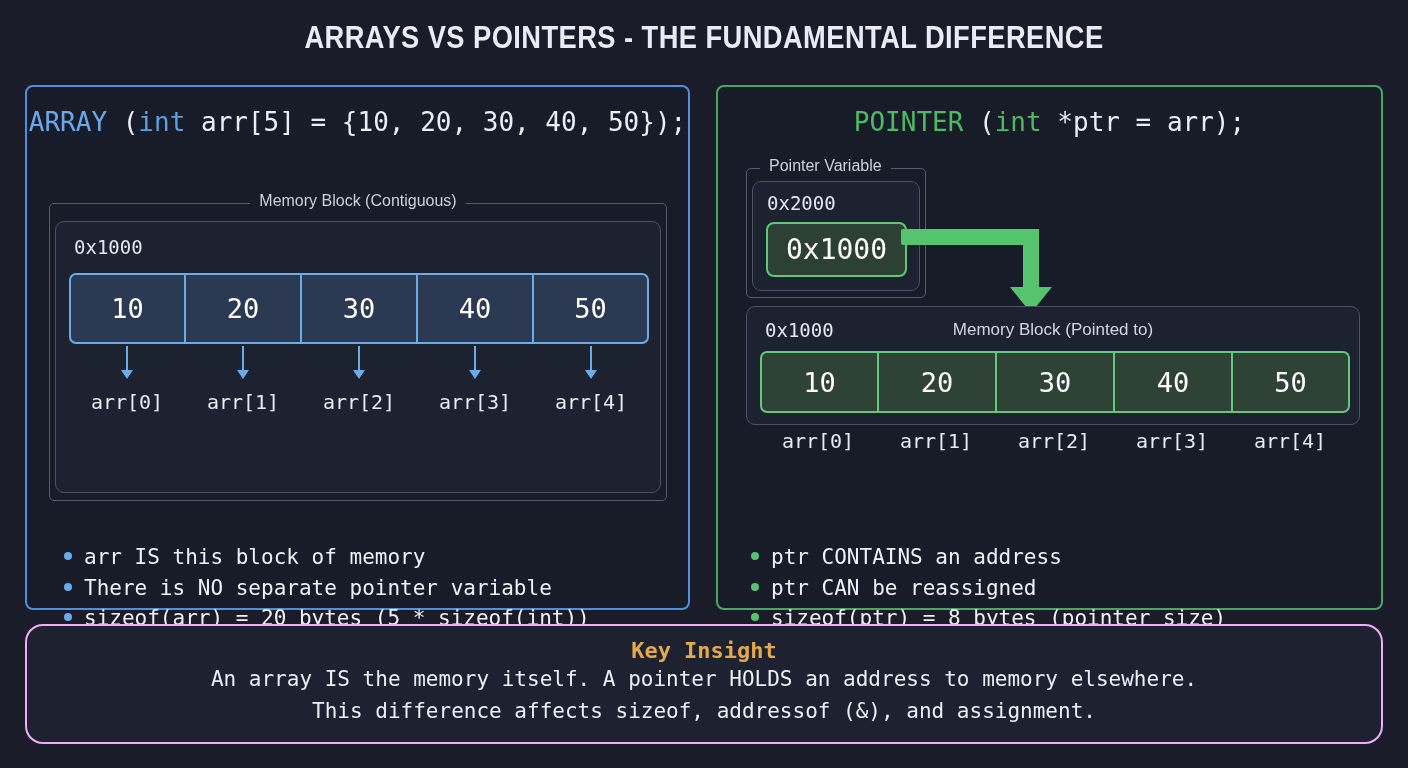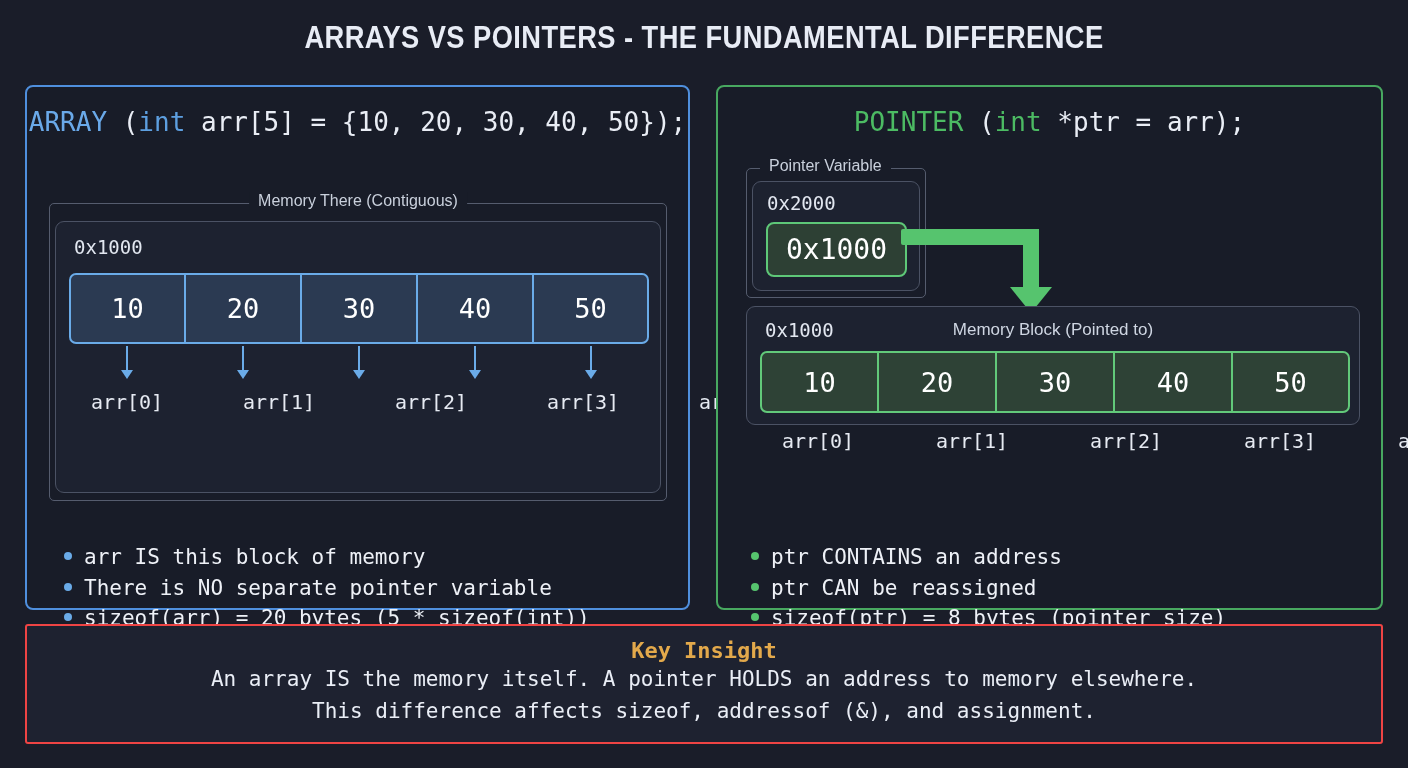--- a/index.html
+++ b/index.html
@@ -89,21 +89,21 @@
   .cells.blue  .cell { background:#2a3purple; }
   .cells.blue  .cell { background:#2b3a52; border:2px solid #6aabe8; border-right-width:1px; border-left-width:1px; }
   .cells.blue  .cell:first-child { border-left-width:2px; border-top-left-radius:7px; border-bottom-left-radius:7px; }
   .cells.blue  .cell:last-child  { border-right-width:2px; border-top-right-radius:7px; border-bottom-right-radius:7px; }
 
   .cells.green .cell { background:#2e4236; border:2px solid #62c97a; border-right-width:1px; border-left-width:1px; }
   .cells.green .cell:first-child { border-left-width:2px; border-top-left-radius:7px; border-bottom-left-radius:7px; }
   .cells.green .cell:last-child  { border-right-width:2px; border-top-right-radius:7px; border-bottom-right-radius:7px; }
 
   
-  .idx-row { position:absolute; display:flex;gap:36px; }
+  .idx-row { position:absolute; display:flex; }
   .idx {
     text-align:center; font-size:20px; color:#e6eaf2;
   }
 
   
   .darrow { position:absolute; width:14px; }
   .darrow .shaft {
     position:absolute; left:6px; top:0; width:2px; height:26px;
     background:#6aabe8;
   }
@@ -153,22 +153,22 @@
     width:8px; height:8px; border-radius:50%;
     margin-right:12px; flex:0 0 auto;
     position:relative; top:-4px;
   }
   .bullets.blue  .dot { background:#6aabe8; }
   .bullets.green .dot { background:#56c46e; }
 
   
   .insight {
     position:absolute; left:25px; top:624px; width:1358px; height:120px;
-    border:2px solid #ef4444;
-    border-radius:3px;
+    border:2px solid #f0abfc;
+    border-radius:18px;
     background:#1e2230;
     text-align:center;
   }
   .insight-title {
     margin-top:12px;
     font-size:22px; font-weight:bold; color:#e3a94b;
   }
   .insight-line {
     font-size:21px; color:#eaeef6; line-height:32px;
   }
@@ -181,21 +181,21 @@
   <div class="title">ARRAYS VS POINTERS - THE FUNDAMENTAL DIFFERENCE</div>
 
   <div class="panel left">
 
     <div class="panel-head">
       <span class="kw-blue">ARRAY</span><span class="plain"> (</span><span class="ty-blue">int</span><span class="plain"> arr[5] = {10, 20, 30, 40, 50});</span>
     </div>
 
     <div class="group" style="left:22px; top:116px; width:618px; height:298px;">
       <div class="group-line"></div>
-      <div class="group-legend" style="left:50%; transform:translateX(-50%);">Memory There (Contiguous)</div>
+      <div class="group-legend" style="left:50%; transform:translateX(-50%);">Memory Block (Contiguous)</div>
 
       <div class="membox" style="left:6px; top:18px; width:606px; height:272px;">
 
         <div class="addr-label" style="left:18px; top:14px;">0x1000</div>
 
         <div class="cells blue" style="left:13px; top:51px;">
           <div class="cell" style="width:116px; height:71px;">10</div>
           <div class="cell" style="width:116px; height:71px;">20</div>
           <div class="cell" style="width:116px; height:71px;">30</div>
           <div class="cell" style="width:116px; height:71px;">40</div>

